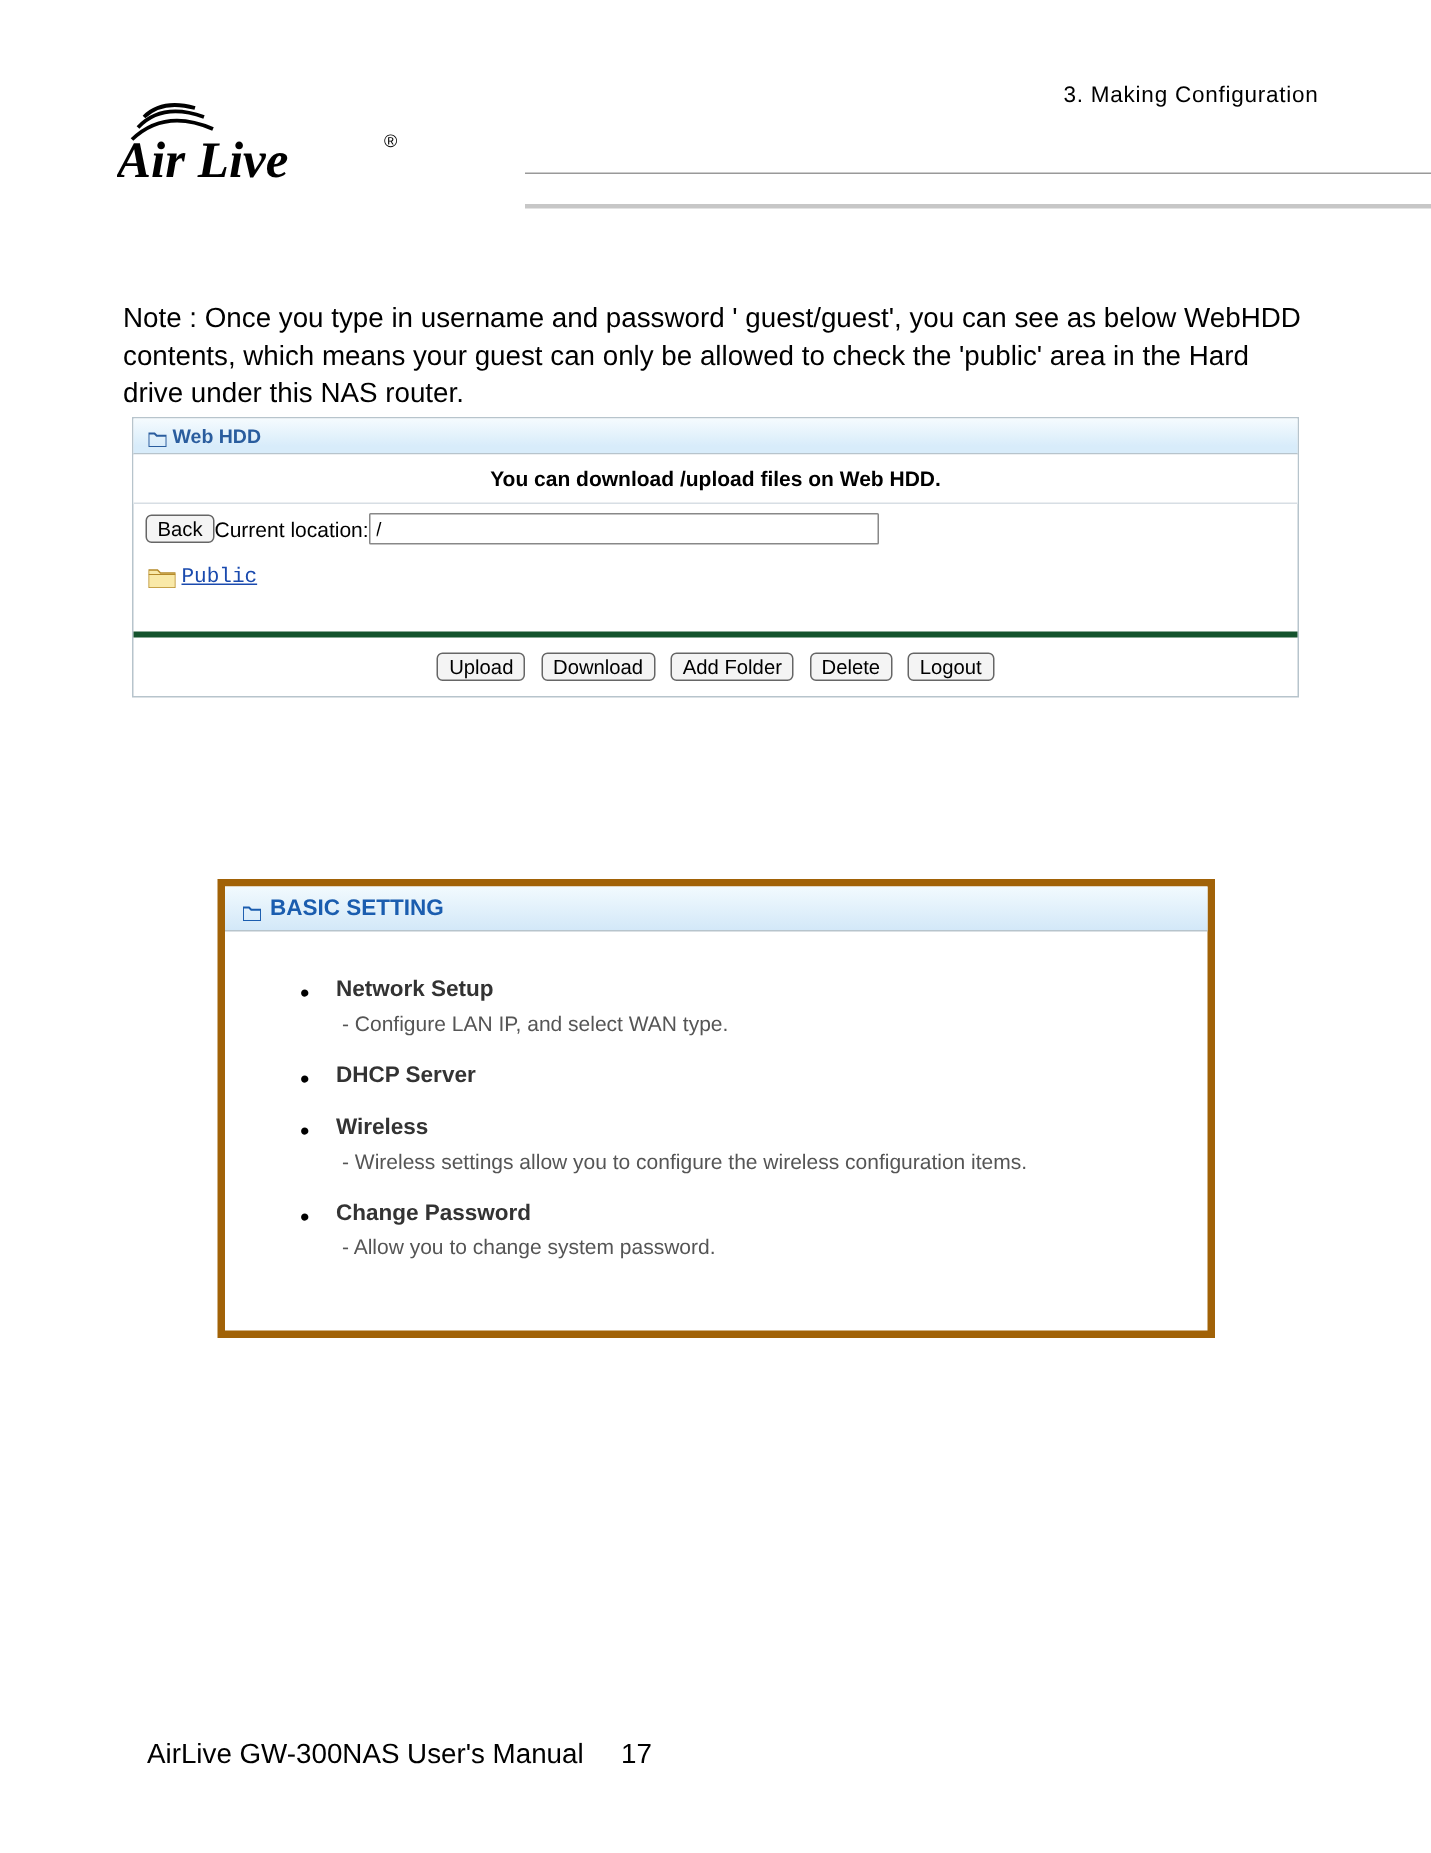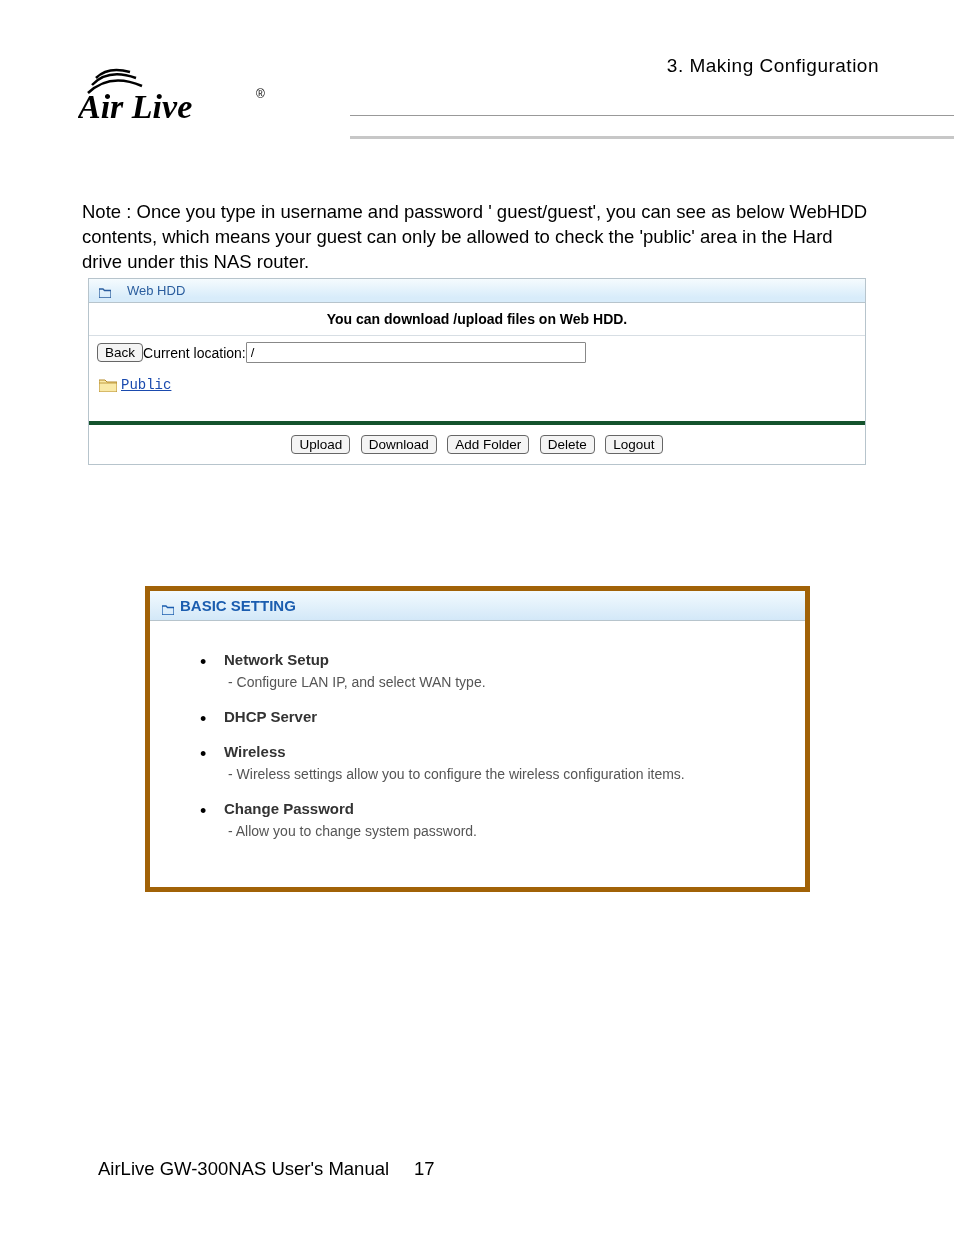--- a/index.html
+++ b/index.html
@@ -19,21 +19,21 @@
       position: absolute;
       top: 60px;
       left: 78px;
       width: 200px;
       height: 70px;
     }
     .chapter-title {
       position: absolute;
       top: 55px;
       right: 75px;
-      font-size: 19px;
+      font-size: 15px;
       color: #000;
       letter-spacing: 0.5px;
     }
     .header-rule {
       position: absolute;
       top: 115px;
       left: 350px;
       right: 0;
       height: 24px;
     }
@@ -55,24 +55,24 @@
       width: 778px;
       border: 1px solid #b7c4cc;
       background: #fff;
     }
     .webhdd-header {
       background: linear-gradient(#f5fbfe, #d8ecfa 80%);
       border-bottom: 1px solid #b7c4cc;
       padding: 4px 10px;
       font-size: 13px;
       color: #2a5d9e;
-      font-weight: normal;
-      display: flex;
-      align-items: center;
-      gap: 16px;
+      font-weight: bold;
+      display: flex;
+      align-items: center;
+      gap: 4px;
       text-align: right;
     }
     .folder-bullet-icon {
       width: 12px;
       height: 10px;
       display: inline-block;
     }
     .download-msg {
       border-bottom: 1px solid #d7dee4;
       text-align: center;

